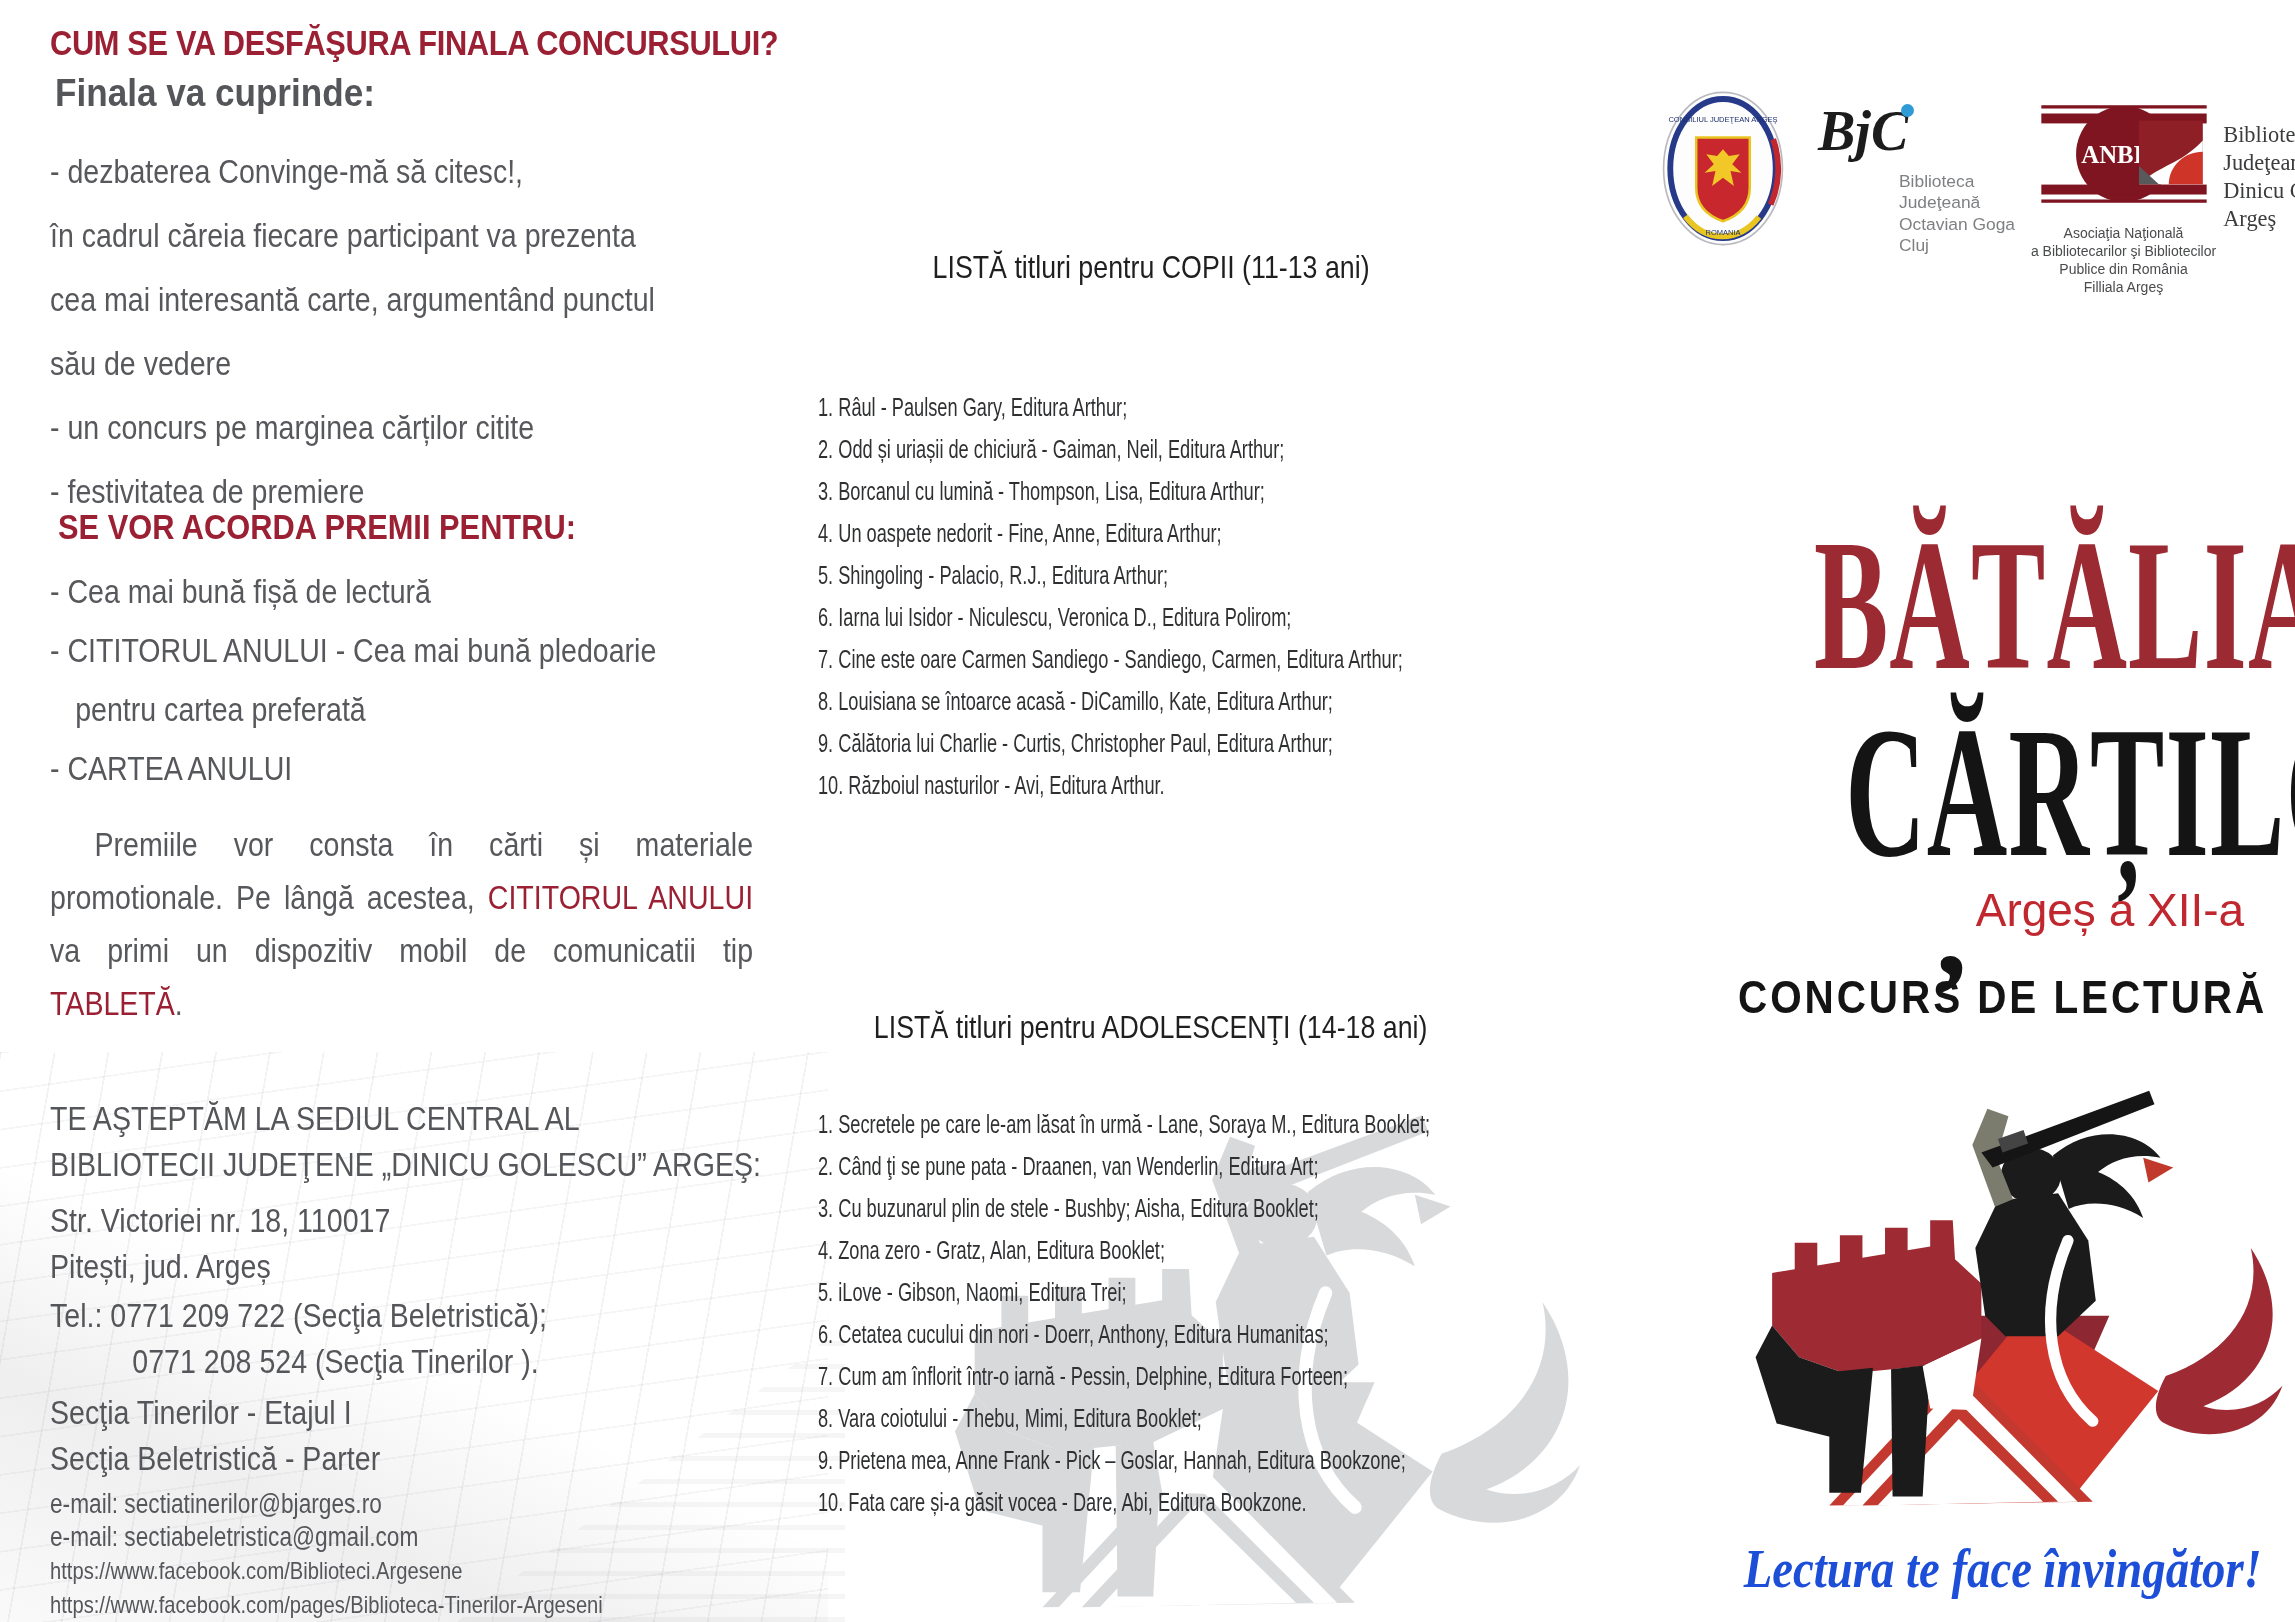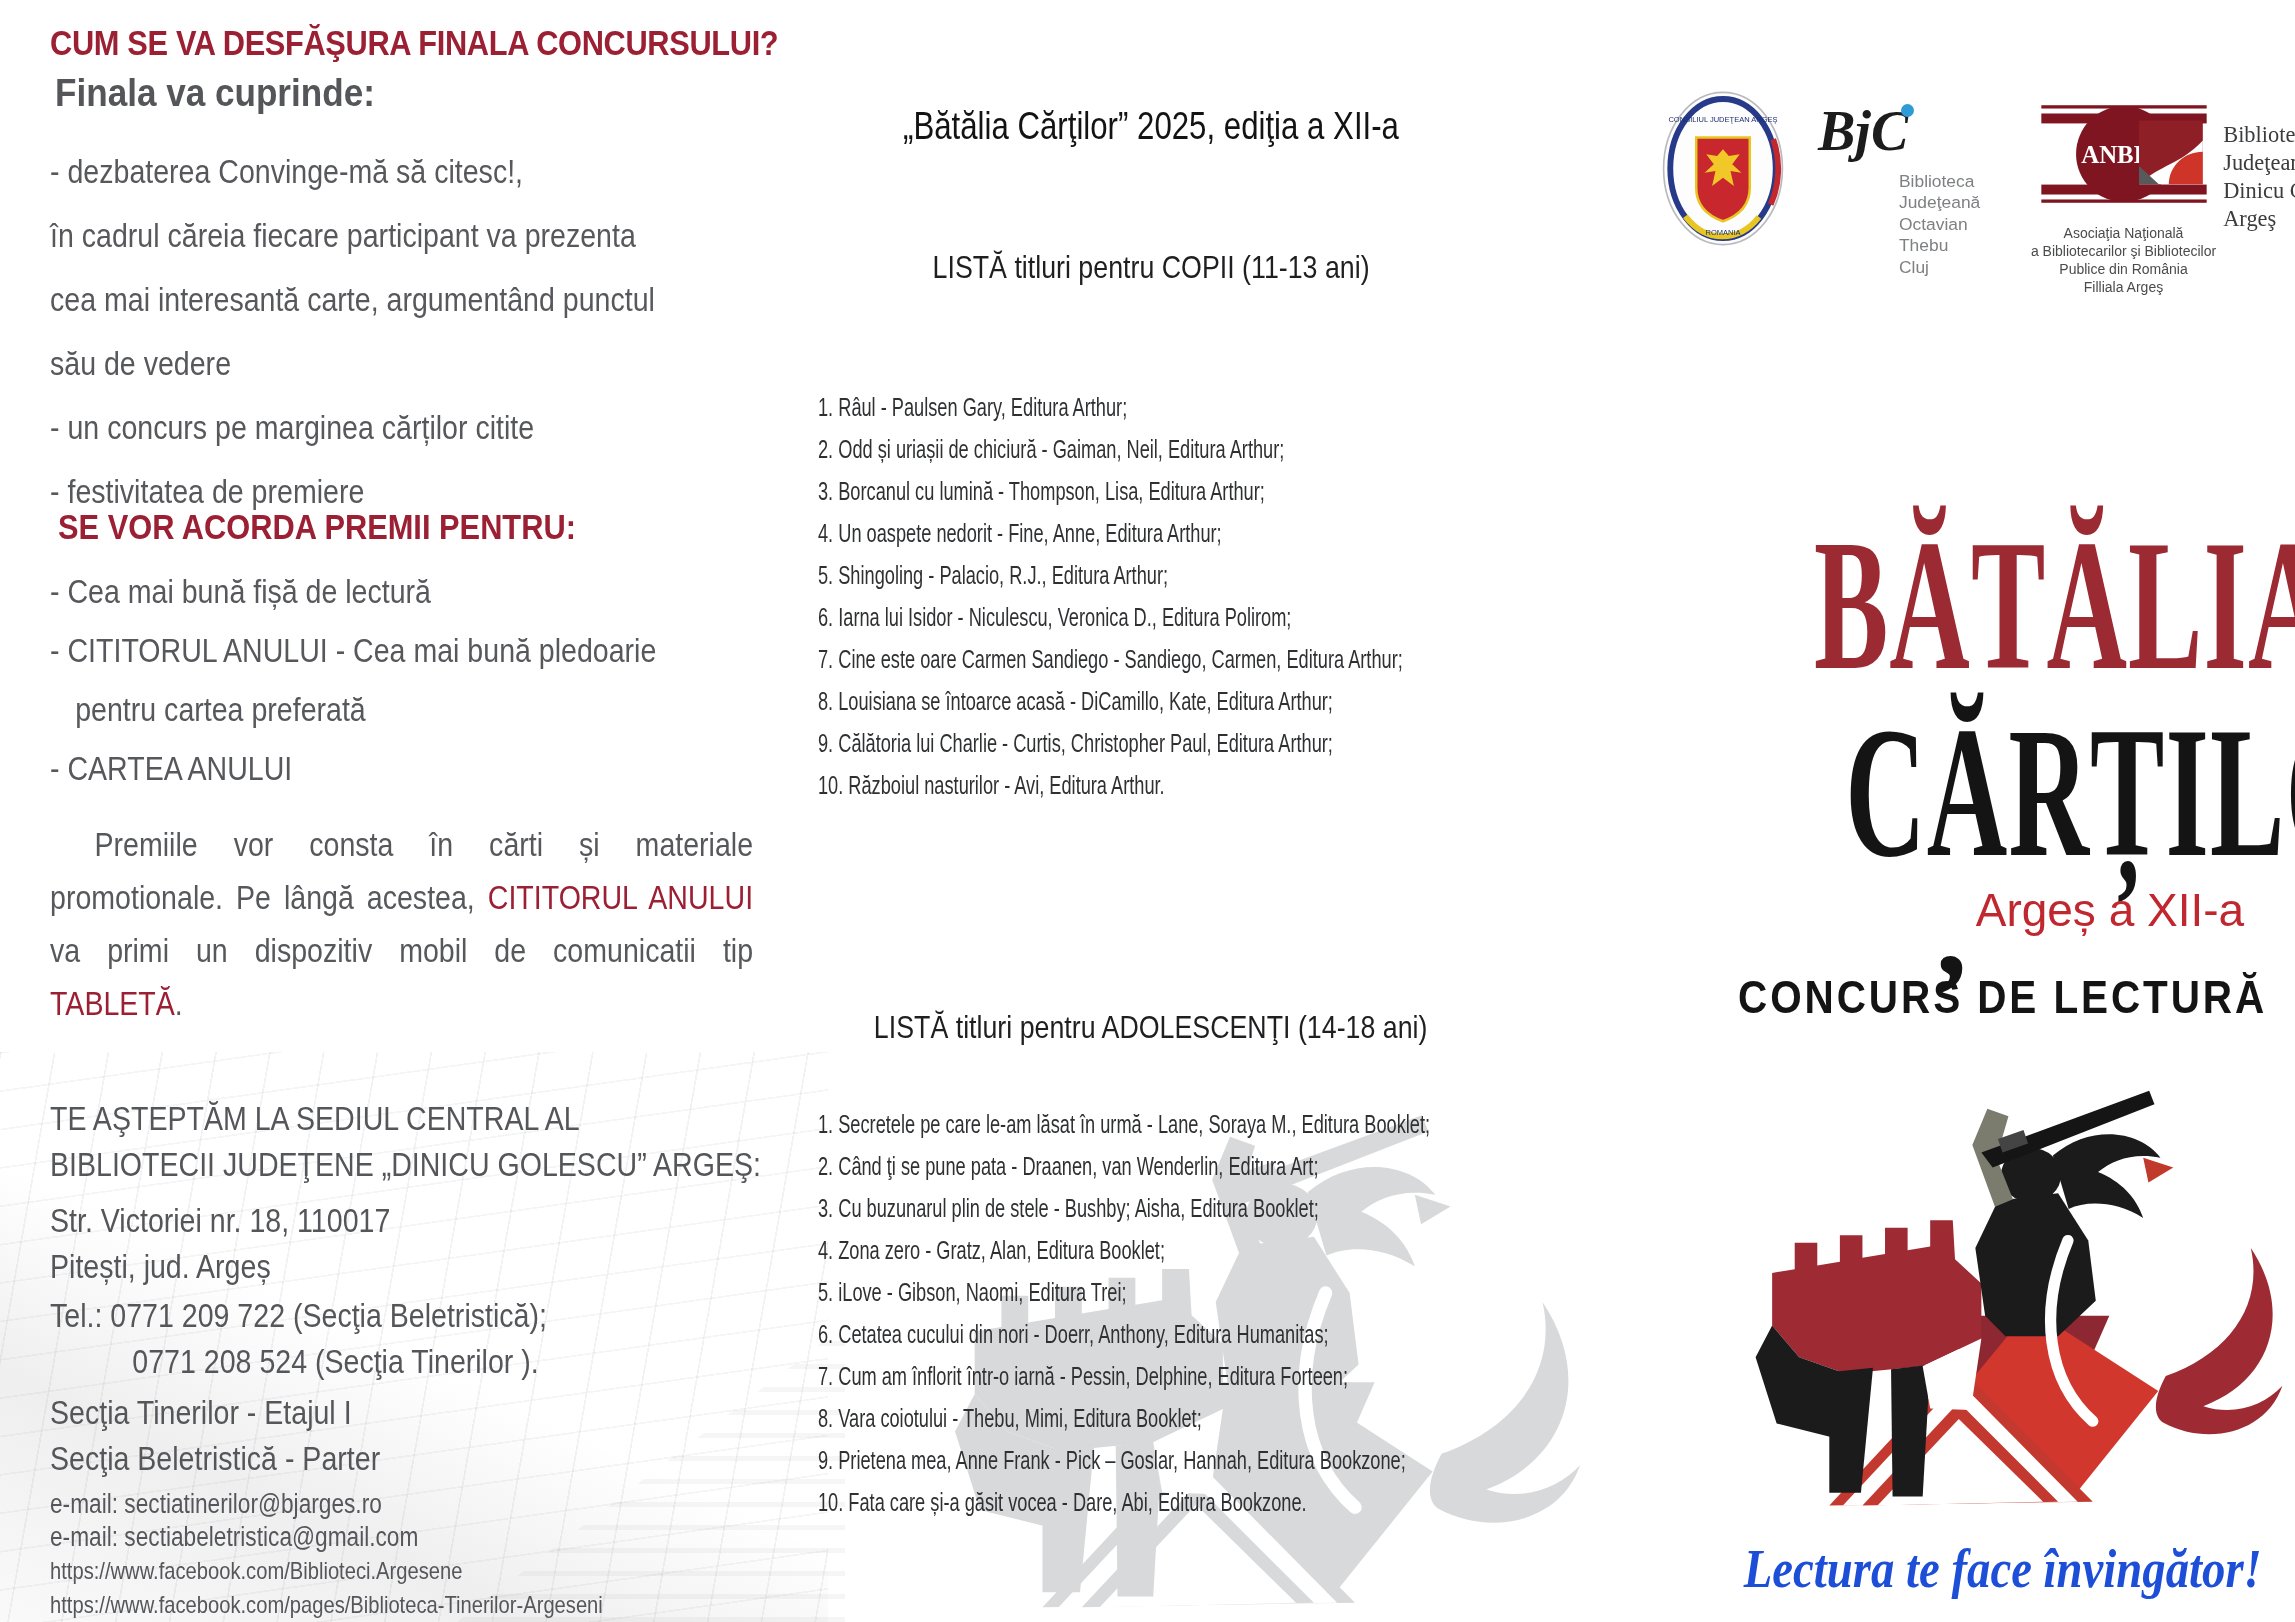--- a/index.html
+++ b/index.html
@@ -127,21 +127,20 @@
         <div>Secţia Tinerilor - Etajul I</div>
         <div>Secţia Beletristică - Parter</div>
         <div>e-mail: sectiatinerilor@bjarges.ro</div>
         <div>e-mail: sectiabeletristica@gmail.com</div>
         <div>https://www.facebook.com/Biblioteci.Argesene</div>
         <div>https://www.facebook.com/pages/Biblioteca-Tinerilor-Argeseni</div>
       </div>
   </section>
 
   <section class="col-mid">
-    <div class="m-title"><span class="sx">„Bătălia Cărţilor”  2025, ediţia a XII-a</span></div>
     <div class="list-heading lh1"><span class="sx">LISTĂ titluri pentru COPII (11-13 ani)</span></div>
     <div class="book-list l1">
         <div>1. Râul - Paulsen Gary, Editura Arthur;</div>
         <div>2. Odd și uriașii de chiciură - Gaiman, Neil, Editura Arthur;</div>
         <div>3. Borcanul cu lumină - Thompson, Lisa, Editura Arthur;</div>
         <div>4. Un oaspete nedorit - Fine, Anne, Editura Arthur;</div>
         <div>5. Shingoling - Palacio, R.J., Editura Arthur;</div>
         <div>6. Iarna lui Isidor - Niculescu, Veronica D., Editura Polirom;</div>
         <div>7. Cine este oare Carmen Sandiego - Sandiego, Carmen, Editura Arthur;</div>
         <div>8. Louisiana se întoarce acasă - DiCamillo, Kate, Editura Arthur;</div>
@@ -204,21 +203,21 @@
       </svg>
     </div>
 
     <div class="logo logo-bjc">
       <div class="bjc-script">
         <span>BjC</span>
         <span class="bjc-dot"></span>
       </div>
       <div class="bjc-cap">
           <div>Biblioteca Judeţeană</div>
-          <div>Octavian Thebu</div>
+          <div>Octavian Goga</div>
           <div>Cluj</div>
         </div>
     </div>
 
     <div class="logo logo-anbpr">
       <svg viewBox="0 0 200 150" width="166" height="124">
         <rect x="0" y="16" width="200" height="4" fill="#7e1520"></rect>
         <rect x="0" y="26" width="200" height="12" fill="#7e1520"></rect>
         <ellipse cx="100" cy="75" rx="58" ry="58" fill="#7e1520"></ellipse>
         <rect x="0" y="112" width="200" height="12" fill="#7e1520"></rect>

